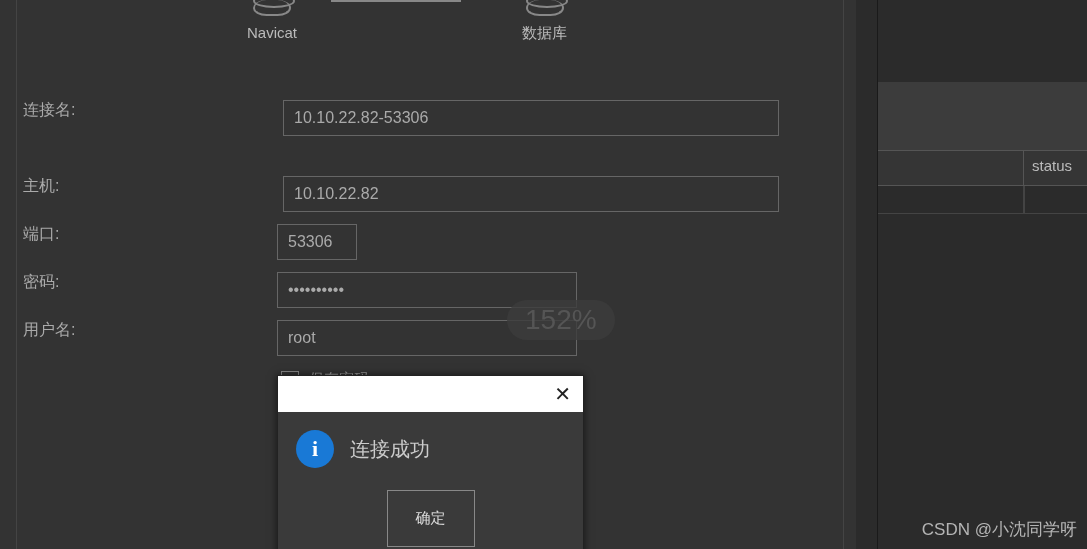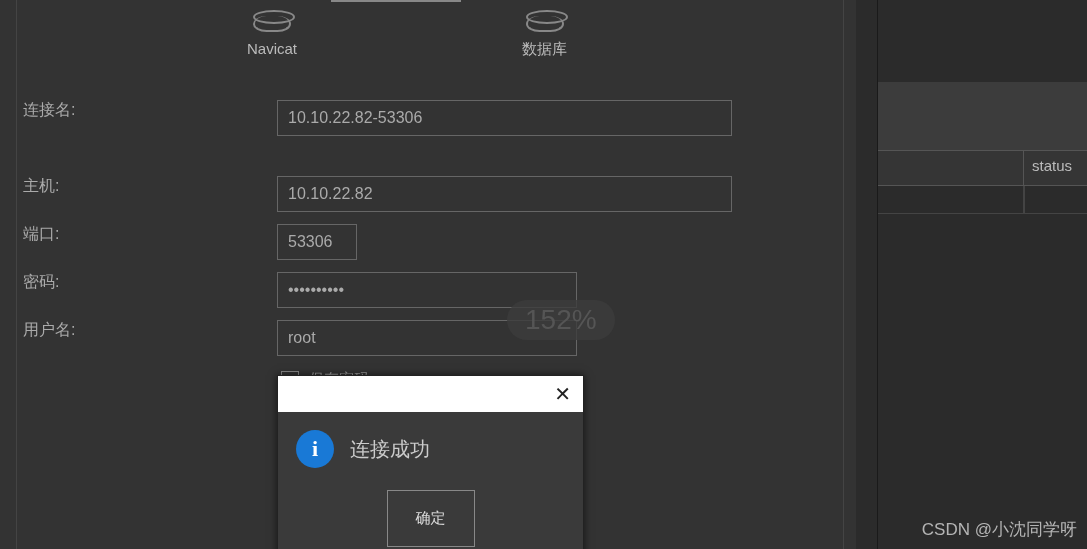--- a/index.html
+++ b/index.html
@@ -31,21 +31,21 @@
       border-right: 1px solid #444;
       background: #333333;
     }
     
     .products-row {
       position: relative;
       height: 60px;
     }
     .product {
       position: absolute;
-      top: 16px;
+      top: 0;
       text-align: left;
     }
     .product-navicat { left: 230px; }
     .product-db { left: 505px; }
     .product-icon {
       width: 40px;
       height: 20px;
       margin: 0 auto 4px;
     }
     .cyl {
@@ -93,21 +93,21 @@
       font-size: 16px;
     }
     .input {
       background: #333;
       border: 1px solid #666;
       color: #aaa;
       font-size: 16px;
       padding: 6px 10px;
       height: 36px;
     }
-    .input-wide { width: 455px; }
+    .input-wide { width: 496px; margin-left: 6px; }
     .input-med { width: 300px; }
     .input-port { width: 80px; }
     .checkbox-row {
       display: flex;
       align-items: center;
       margin-top: 14px;
       padding-left: 264px;
     }
     .checkbox {
       width: 18px;

